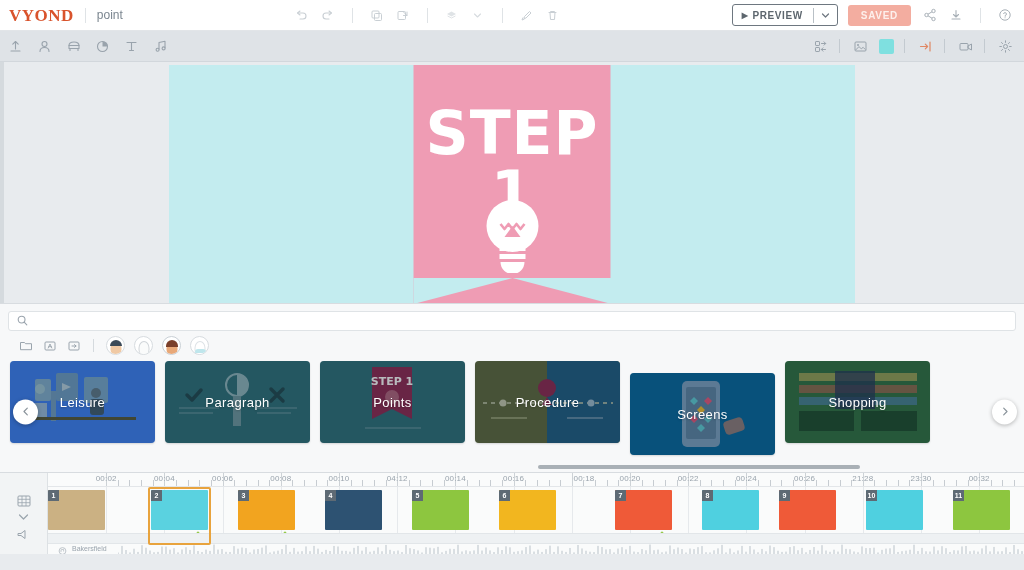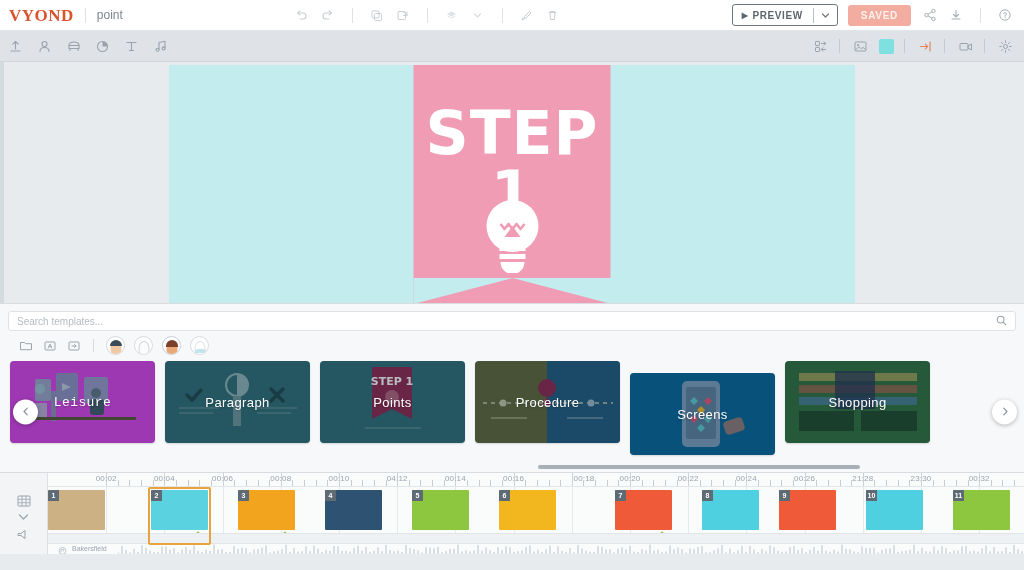--- a/index.html
+++ b/index.html
@@ -395,21 +395,20 @@
         </svg>
       </div>
       <div class="banner-notch"></div>
     </div>
   </div>
 </div>
 
 <div class="tpl-panel">
   <div class="search-row">
     <div class="search-box">
-      <input type="text" placeholder="Search templates..." style="">
       <span>
         <svg width="11" height="11" viewBox="0 0 11 11">
             <circle cx="4.6" cy="4.6" r="3.4" stroke="#9aa4ad" stroke-width="1.1" fill="none"></circle>
             <path d="M7.2 7.2l2.6 2.6" stroke="#9aa4ad" stroke-width="1.1" stroke-linecap="round"></path>
           </svg>
       </span>
     </div>
   </div>
 
   <div class="filter-row">
@@ -445,21 +444,21 @@
     </div>
     <div class="avatar">
       <div class="av-head" style="top:4px;width:11px;height:14px;border-radius:50% 50% 40% 40%;background:#fff;border:1px solid #dde2e6;"></div>
       <div style="position:absolute;left:4px;bottom:1px;width:11px;height:4px;border-radius:3px 3px 0 0;background:#bfe6ec;"></div>
     </div>
   </div>
 
   <div class="cards-wrap">
     <div class="cards">
 
-      <div class="card" style="background:#d946ef;font-family:Liberation Mono, monospace;">
+      <div class="card" style="background:#3b82f6;">
         <svg width="145" height="82" viewBox="0 0 145 82" style="position:absolute;inset:0;">
           <rect x="25" y="18" width="16" height="22" rx="2" fill="#8fb8c9" opacity="0.85"></rect>
           <rect x="46" y="12" width="22" height="28" rx="2" fill="#7ba8bd" opacity="0.8"></rect>
           <path d="M52 22l9 4-9 4z" fill="#c9dde6" opacity="0.8"></path>
           <rect x="74" y="16" width="24" height="26" rx="2" fill="#86b3c6" opacity="0.8"></rect>
           <circle cx="30" cy="28" r="5" fill="#9dc6d6"></circle>
           <rect x="25" y="42" width="12" height="14" fill="#b0ccd8" opacity="0.8"></rect>
           <rect x="41" y="30" width="5" height="30" fill="#7ea6b8" opacity="0.8"></rect>
           <circle cx="86" cy="32" r="5" fill="#5e7a8c"></circle>
           <rect x="80" y="38" width="14" height="16" rx="3" fill="#3f5d72"></rect>

